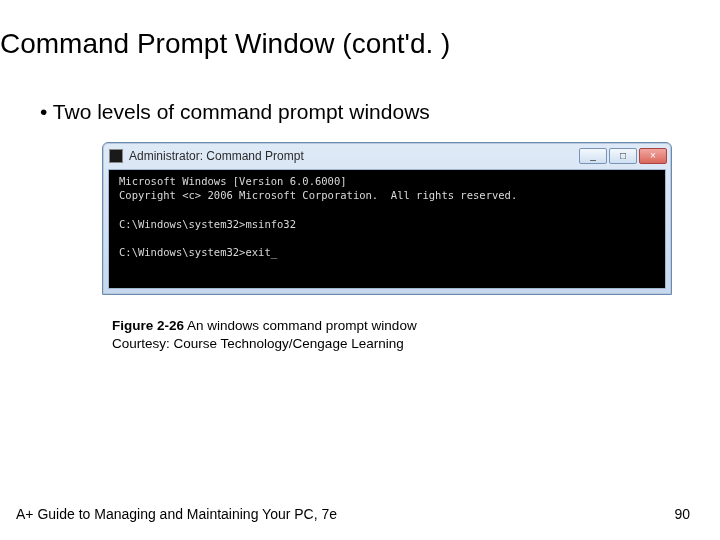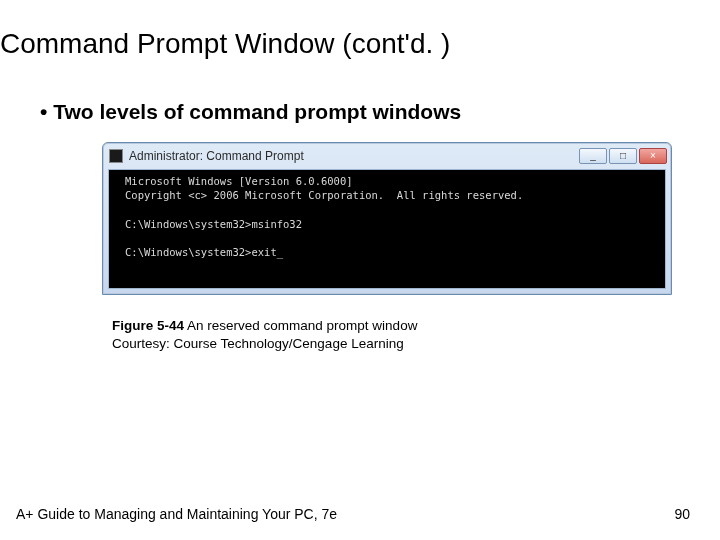--- a/index.html
+++ b/index.html
@@ -19,21 +19,20 @@
     padding-top: 28px;
     padding-bottom: 20px;
   }
   .body-area {
     padding: 20px 30px 0 30px;
   }
   .bullet-l1 {
     font-size: 21px;
     margin-left: 10px;
     margin-bottom: 12px;
-    font-weight: bold;
   }
   .bullet-l1::before {
     content: "• ";
   }
   .bullet-l2 {
     font-size: 19px;
     margin-left: 48px;
     margin-bottom: 10px;
   }
   .bullet-l2::before {
@@ -94,21 +93,21 @@
     border: 1px solid #9fb6d1;
     background: #0f0f0f;
     padding: 0;
   }
   .cmd-console {
     background: #000;
     color: #d9d9d9;
     font-family: "Lucida Console", Consolas, monospace;
     font-size: 10.5px;
     line-height: 1.35;
-    padding: 4px 16px;
+    padding: 4px 10px;
     height: 118px;
     white-space: pre;
     overflow: hidden;
   }
   .caption {
     font-size: 13.5px;
     line-height: 1.35;
     margin: 22px 0 0 82px;
     width: 460px;
   }
@@ -147,21 +146,21 @@
 <span>Copyright &lt;c&gt; 2006 Microsoft Corporation.  All rights reserved.</span>
 <span></span>
 <span>C:\Windows\system32&gt;msinfo32</span>
 <span></span>
 <span>C:\Windows\system32&gt;exit_</span></div>
     </div>
   </div>
 
   <div class="caption">
     <div>
-      <span class="fig-label">Figure 5-44</span><span> An reserved command prompt window</span>
+      <span class="fig-label">Figure 2-26</span><span> An windows command prompt window</span>
     </div>
     <div>Courtesy: Course Technology/Cengage Learning</div>
   </div>
 </div>
 
 <div class="footer">
   <span>A+ Guide to Managing and Maintaining Your PC, 7e</span>
   <span>90</span>
 </div>
 

